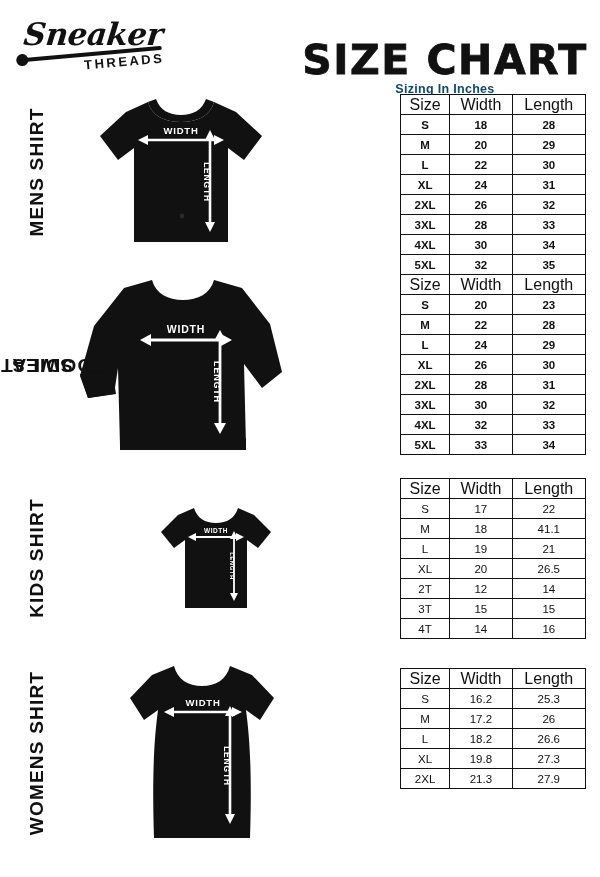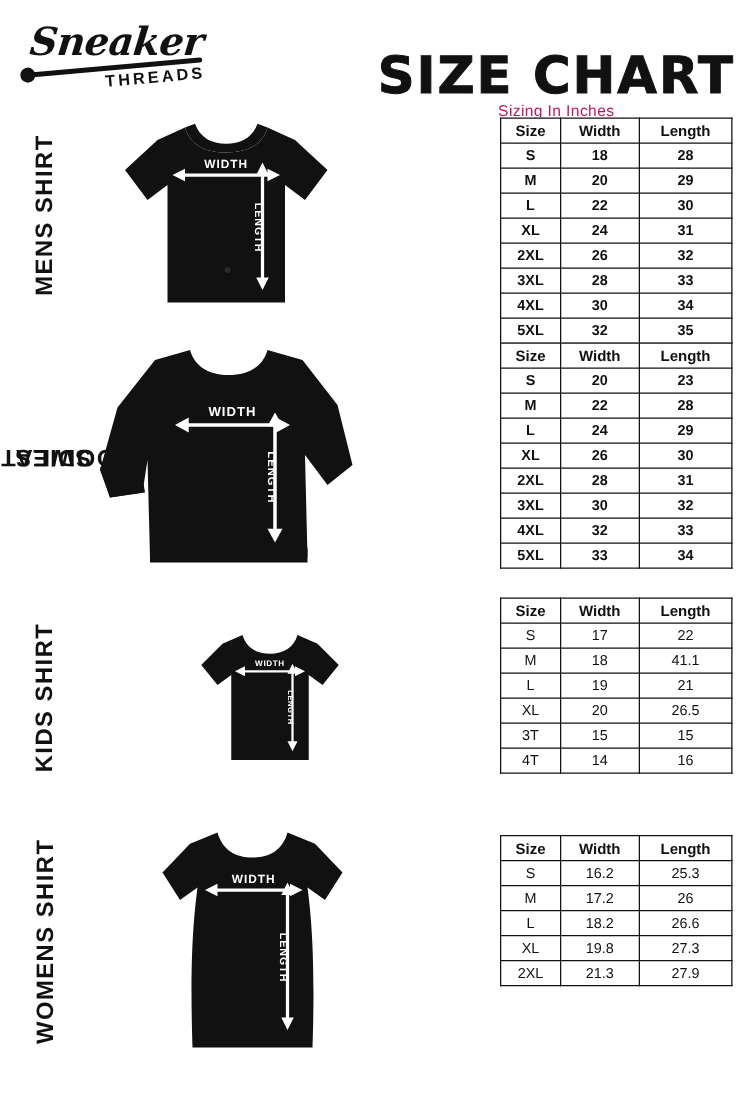--- a/index.html
+++ b/index.html
@@ -77,24 +77,24 @@
     font-size: 41px;
     letter-spacing: 1.5px;
     color: #111;
     line-height: 1.05;
     margin-top: 29px;
     -webkit-text-stroke: 0.8px #111;
   }
   .subtitle {
     margin-top: 0;
     font-family: "Liberation Sans", sans-serif;
-    font-weight: 400;
+    font-weight: 700;
     font-size: 12.5px;
     letter-spacing: 0.3px;
-    color: #be185d;
+    color: #0c4a6e;
   }
 
   
   .section {
     position: absolute;
     left: 0;
     width: 600px;
   }
   .sec-label {
     position: absolute;
@@ -136,22 +136,22 @@
     border: 1.4px solid #111;
     text-align: center;
     font-family: "Liberation Sans", sans-serif;
     font-size: 11.5px;
     color: #111;
     height: 20px;
     line-height: 18px;
     padding: 0 2px;
   }
   table.size th {
-    font-weight: 700;
-    font-size: 12px;
+    font-weight: 400;
+    font-size: 16px;
     margin-left: 48px;
   }
   table.size td.sz { font-weight: 700; }
   table.size td.val { font-weight: 700; margin-left: 48px; }
   table.size.light td.val { font-weight: 400; }
   table.size.light td.sz { font-weight: 400; }
 
   
   svg { display: block; }
   .meas-txt {
@@ -396,20 +396,25 @@
               <td class="sz">L</td>
               <td class="val">19</td>
               <td class="val">21</td>
             </tr>
           <tr>
               <td class="sz">XL</td>
               <td class="val">20</td>
               <td class="val">26.5</td>
             </tr>
           <tr>
+              <td class="sz">2T</td>
+              <td class="val">12</td>
+              <td class="val">14</td>
+            </tr>
+          <tr>
               <td class="sz">3T</td>
               <td class="val">15</td>
               <td class="val">15</td>
             </tr>
           <tr>
               <td class="sz">4T</td>
               <td class="val">14</td>
               <td class="val">16</td>
             </tr>
         </tbody>

